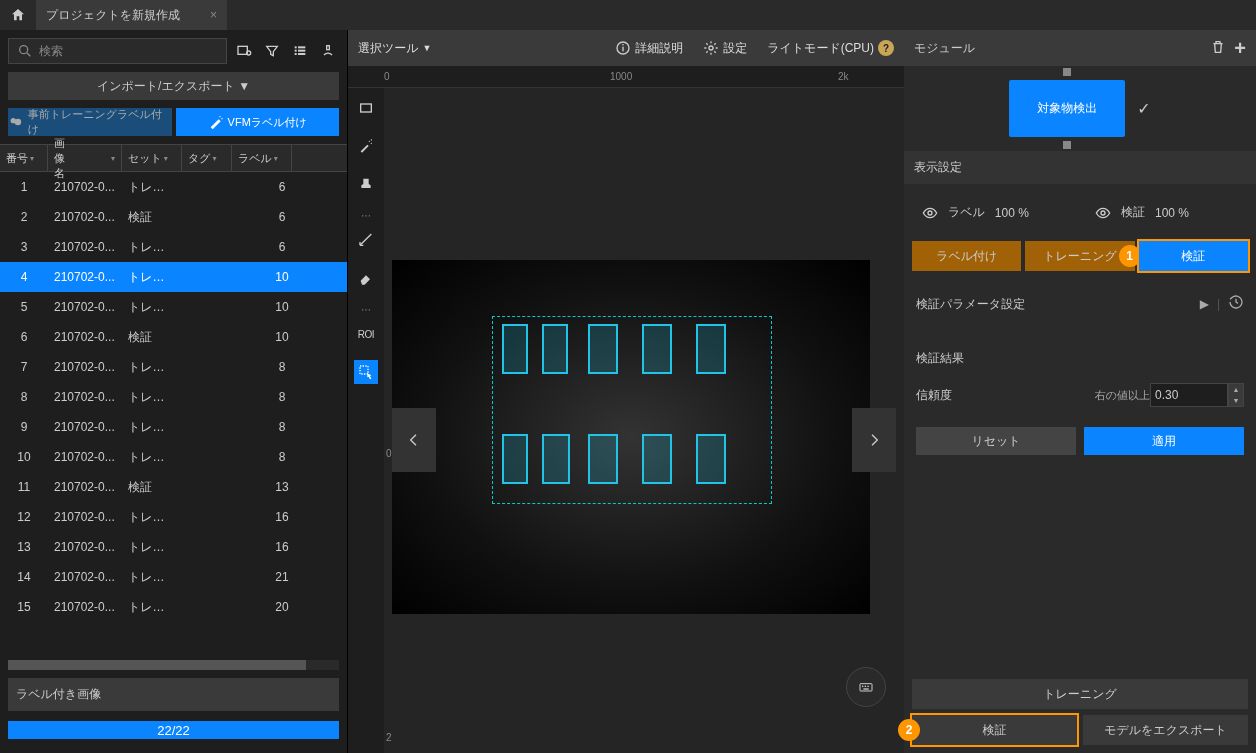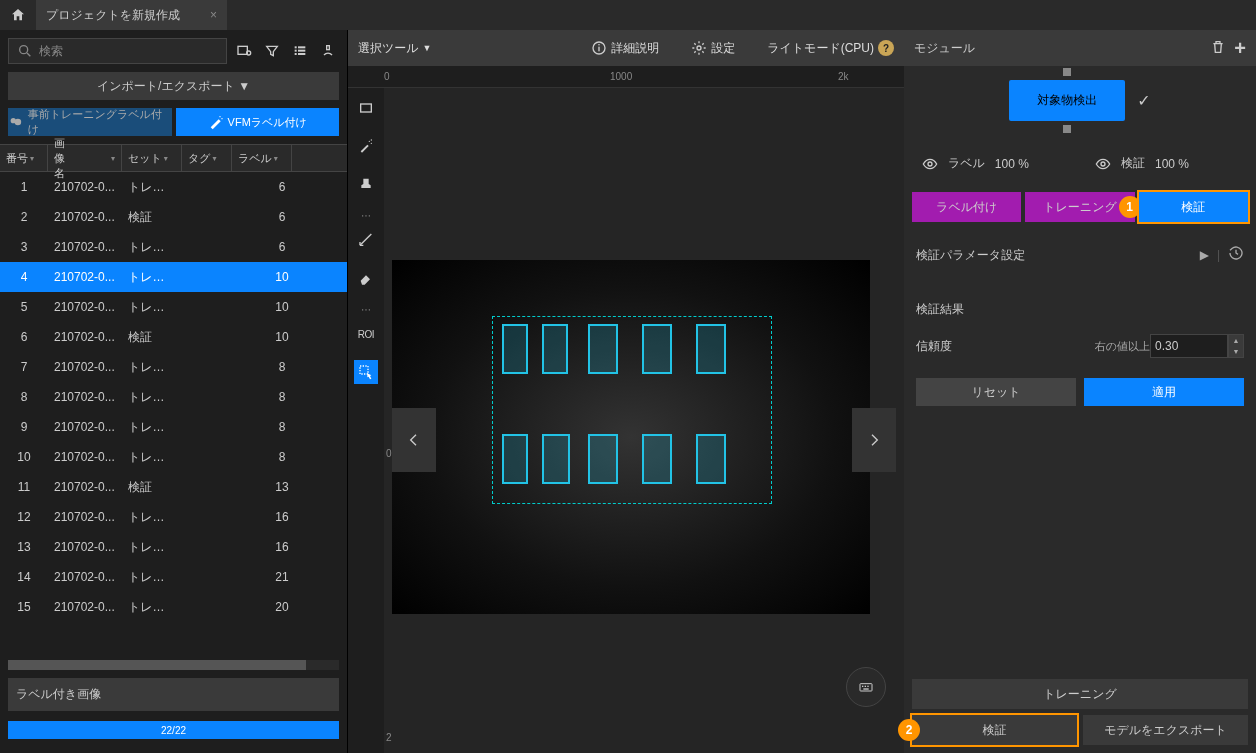--- a/index.html
+++ b/index.html
@@ -39,25 +39,25 @@
 .td { padding: 0 6px; overflow: hidden; white-space: nowrap; text-overflow: ellipsis; }
 .td-num { width: 48px; text-align: center; }
 .td-name { width: 74px; }
 .td-set { width: 60px; }
 .td-tag { width: 50px; }
 .td-label { width: 100px; text-align: center; }
 .hscroll { height: 10px; background: #2a2a2a; margin: 0 8px; }
 .hscroll-thumb { height: 100%; width: 90%; background: #555; }
 .left-footer { padding: 8px; }
 .footer-label { background: #3a3a3a; padding: 8px; margin-bottom: 10px; font-size: 12px; }
-.progress-bar { height: 18px; background: #0a84ff; color: #fff; display: flex; align-items: center; justify-content: center; font-size: 10px; margin: 0 0 6px 0; }
+.progress-bar { height: 18px; background: #0a84ff; color: #fff; display: flex; align-items: center; justify-content: center; font-size: 13px; margin: 0 0 6px 0; }
 
 
 .center-panel { flex: 1; display: flex; flex-direction: column; background: #1e1e1e; position: relative; }
-.center-header { height: 36px; background: #3a3a3a; display: flex; align-items: center; padding: 0 10px; gap: 32px; }
+.center-header { height: 36px; background: #3a3a3a; display: flex; align-items: center; padding: 0 10px; gap: 20px; }
 .center-header .spacer { flex: 1; }
 .hdr-item { display: flex; align-items: center; gap: 4px; cursor: pointer; color: #ddd; font-size: 12px; }
 .help-badge { width: 16px; height: 16px; border-radius: 50%; background: #c9a556; color: #222; display: flex; align-items: center; justify-content: center; font-size: 10px; font-weight: bold; }
 .ruler-h { height: 22px; background: #1e1e1e; border-bottom: 1px solid #333; display: flex; align-items: center; padding-left: 36px; color: #888; font-size: 10px; position: relative; }
 .ruler-h span { position: absolute; }
 .tool-strip { position: absolute; left: 0; top: 58px; width: 36px; bottom: 0; background: #1e1e1e; display: flex; flex-direction: column; align-items: center; gap: 14px; padding-top: 8px; }
 .tool-btn { width: 24px; height: 24px; display: flex; align-items: center; justify-content: center; color: #ccc; font-size: 10px; }
 .tool-btn.active { background: #0a84ff; color: #fff; }
 .tool-divider { width: 24px; height: 4px; display: flex; justify-content: center; color: #888; font-size: 10px; }
 .canvas-area { position: absolute; left: 36px; right: 0; top: 58px; bottom: 0; background: #252525; overflow: hidden; }
@@ -68,31 +68,31 @@
 .nav-arrow { position: absolute; top: 320px; width: 44px; height: 64px; background: #333; display: flex; align-items: center; justify-content: center; color: #ccc; font-size: 22px; cursor: pointer; }
 .nav-left { left: 8px; }
 .nav-right { right: 8px; }
 .kb-btn { position: absolute; right: 18px; bottom: 46px; width: 40px; height: 40px; border-radius: 50%; background: #2a2a2a; display: flex; align-items: center; justify-content: center; border: 1px solid #444; }
 
 
 .right-panel { width: 352px; background: #2a2a2a; display: flex; flex-direction: column; }
 .rp-header { height: 36px; background: #3a3a3a; display: flex; align-items: center; padding: 0 10px; gap: 8px; }
 .rp-header .title { flex: 1; }
 .module-row { padding: 14px 10px; display: flex; align-items: center; justify-content: center; gap: 12px; position: relative; }
-.module-chip { background: #0a84ff; color: #000000; padding: 12px 28px; border-radius: 2px; cursor: pointer; position: relative; }
+.module-chip { background: #0a84ff; color: #ffffff; padding: 20px 28px; border-radius: 2px; cursor: pointer; position: relative; }
 .module-chip::before, .module-chip::after { content: ""; position: absolute; left: 50%; width: 8px; height: 8px; background: #888; transform: translateX(-50%); }
 .module-chip::before { top: -12px; }
 .module-chip::after { bottom: -12px; }
 .check { color: #ccc; font-size: 16px; }
 .section-title { background: #333; padding: 8px 10px; font-size: 12px; }
 .vis-row { display: flex; padding: 20px 18px; gap: 30px; align-items: center; }
 .vis-item { display: flex; align-items: center; gap: 10px; flex: 1; }
 .eye { width: 16px; height: 16px; color: #ccc; }
 .tabs3 { display: flex; gap: 4px; padding: 0 8px; }
-.tab3 { flex: 1; height: 30px; background: #a21caf; display: flex; align-items: center; justify-content: center; cursor: pointer; font-size: 12px; position: relative; }
+.tab3 { flex: 1; height: 30px; background: #a16207; display: flex; align-items: center; justify-content: center; cursor: pointer; font-size: 12px; position: relative; }
 .tab3.active { background: #0a84ff; color: #fff; outline: 2px solid #ff9500; }
 .badge-num { position: absolute; width: 22px; height: 22px; border-radius: 50%; background: #ff9500; color: #fff; display: flex; align-items: center; justify-content: center; font-size: 12px; font-weight: bold; }
 .param-row { padding: 23px 12px; display: flex; align-items: flex-end; justify-content: space-between; }
 .param-icons { display: flex; gap: 8px; align-items: center; color: #aaa; }
 .conf-row { padding: 10px 12px; display: flex; align-items: center; }
 .conf-row .lab { width: 58px; }
 .conf-row .txt { flex: 1; text-align: right; font-size: 11px; color: #aaa; }
 .num-input { width: 78px; height: 24px; background: #1e1e1e; border: 1px solid #444; color: #ccc; padding: 0 4px; font-size: 12px; }
 .spinner { width: 16px; height: 24px; background: #3a3a3a; display: flex; flex-direction: column; border: 1px solid #444; }
 .spinner div { flex: 1; display: flex; align-items: center; justify-content: center; font-size: 7px; color: #aaa; }
@@ -441,20 +441,21 @@
         <span class="title">モジュール</span>
         <span><svg viewBox="0 0 24 24" fill="none" stroke="#ccc" stroke-width="2">
               <path d="M5 7h14M9 7V4h6v3M7 7l1 13h8l1-13"></path>
             </svg></span>
         <span style="font-size:20px;font-weight:bold">+</span>
       </div>
       <div class="module-row">
         <div class="module-chip"><span>対象物検出</span></div>
         <span class="check">✓</span>
       </div>
+      <div class="section-title">表示設定</div>
       <div class="vis-row">
         <div class="vis-item">
           <svg class="eye" viewBox="0 0 24 24" fill="none" stroke="#ccc" stroke-width="2">
               <path d="M2 12s4-7 10-7 10 7 10 7-4 7-10 7S2 12 2 12z"></path>
               <circle cx="12" cy="12" r="3"></circle>
             </svg>
           <span>ラベル</span>
           <span>100 %</span>
         </div>
         <div class="vis-item">

